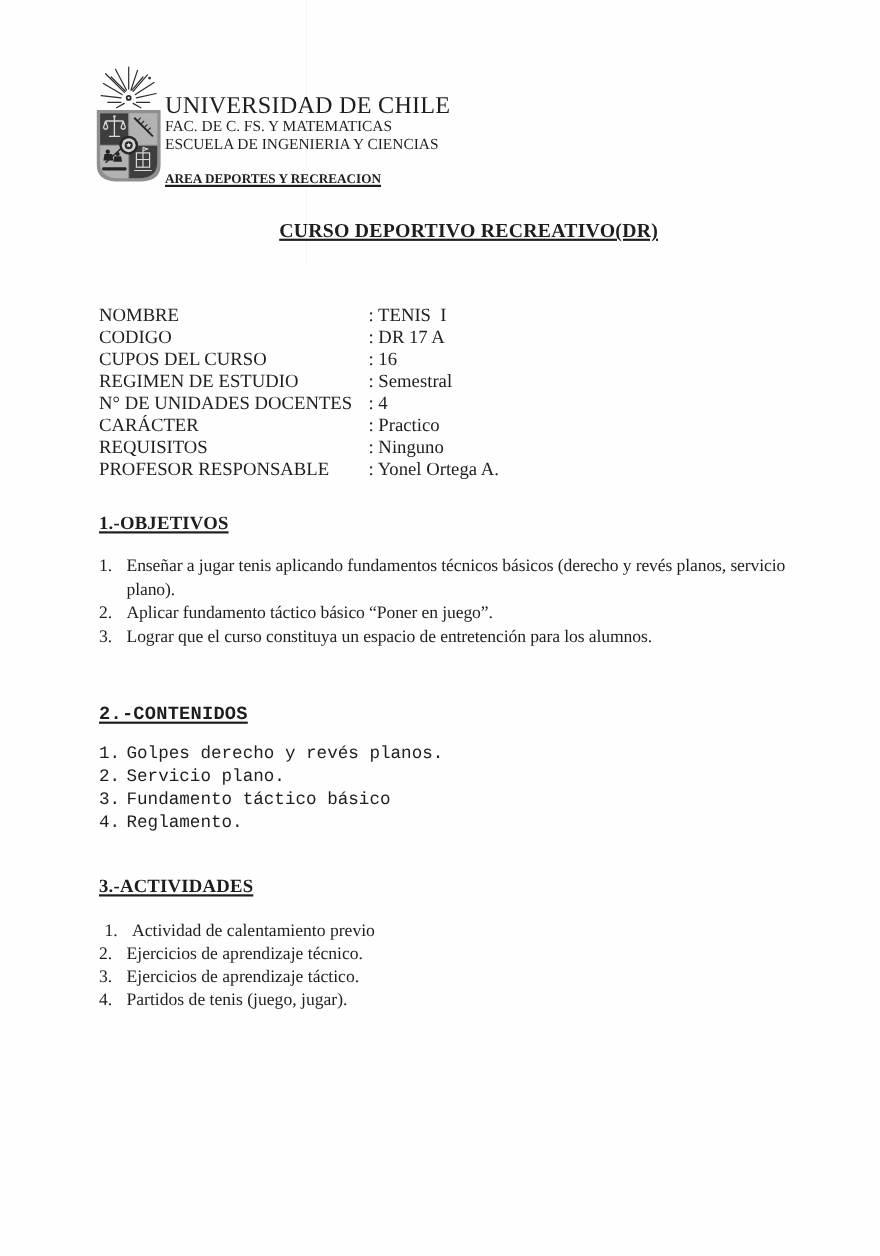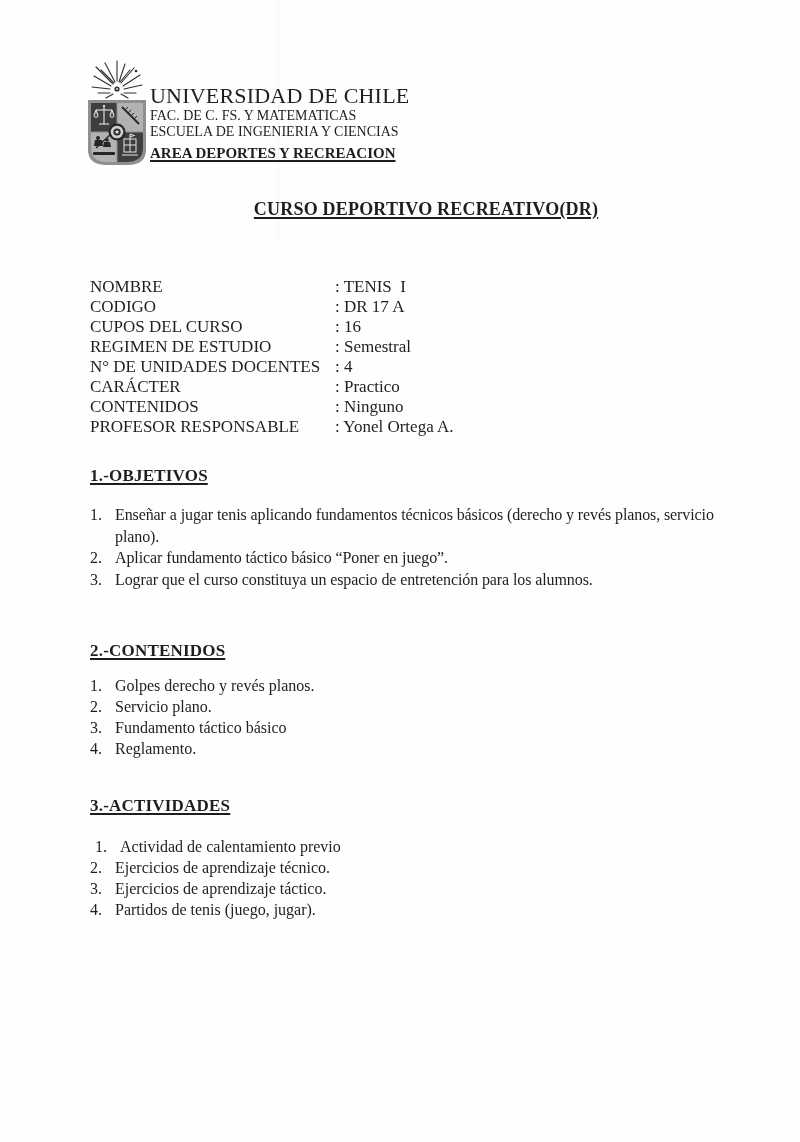--- a/index.html
+++ b/index.html
@@ -11,21 +11,21 @@
     font-family:"Liberation Serif", serif;
   }
   .scan-line { position:absolute; left:278px; top:0; width:1px; height:240px; background:rgba(0,0,0,0.035); }
 
   
   .crest { position:absolute; left:84px; top:58px; width:66px; height:110px; }
   .letterhead-text { position:absolute; left:150px; top:84px; }
   .lh-univ { font-size:22px; line-height:24px; letter-spacing:.2px; }
   .lh-fac  { font-size:14px; line-height:16px; }
   .lh-esc  { font-size:14px; line-height:15.5px; }
-  .lh-area { font-size:15px; font-weight:bold; line-height:20px; margin-top:3px; }
+  .lh-area { font-size:12px; font-weight:bold; line-height:20px; margin-top:12px; }
   .u { text-decoration:underline; text-decoration-thickness:1.5px; text-underline-offset:2px; }
 
   
   .doc-title {
     position:absolute; left:52px; top:199px; width:748px;
     text-align:center; font-size:18px; font-weight:bold; letter-spacing:.2px;
   }
 
   
   .info { position:absolute; left:90px; top:277px; font-size:17px; }
@@ -35,21 +35,21 @@
   
   .sec { position:absolute; left:90px; }
   .sec h2 { font-size:17px; font-weight:bold; line-height:22px; letter-spacing:.2px; }
   .sec ol { list-style:none; counter-reset:it; font-size:16px; }
   .sec li { counter-increment:it; position:relative; padding-left:25px; }
   .sec li::before { content:counter(it) "."; position:absolute; left:0; top:0; }
 
   .sec-objetivos { top:465px; }
   .sec-objetivos ol { margin-top:17px; width:632px; line-height:21.5px; letter-spacing:-0.1px; }
 
-  .sec-contenidos { top:640px; }
+  .sec-contenidos { top:640px;font-family:Liberation Mono, monospace; }
   .sec-contenidos ol { margin-top:13px; width:632px; line-height:21px; }
 
   .sec-actividades { top:795px; }
   .sec-actividades ol { margin-top:19px; width:632px; line-height:21px; }
   .sec-actividades li:first-child { transform:translateX(5px); }
 </style>
 </head>
 <body>
 
 <div class="page">
@@ -156,21 +156,21 @@
     </div>
     <div class="irow">
       <dt>N° DE UNIDADES DOCENTES</dt>
       <dd>: 4</dd>
     </div>
     <div class="irow">
       <dt>CARÁCTER</dt>
       <dd>: Practico</dd>
     </div>
     <div class="irow">
-      <dt>CONTENIDOS</dt>
+      <dt>REQUISITOS</dt>
       <dd>: Ninguno</dd>
     </div>
     <div class="irow">
       <dt>PROFESOR RESPONSABLE</dt>
       <dd>: Yonel Ortega A.</dd>
     </div>
   </dl>
 
   <section class="sec sec-objetivos">
     <h2><span class="u">1.-OBJETIVOS</span></h2>

